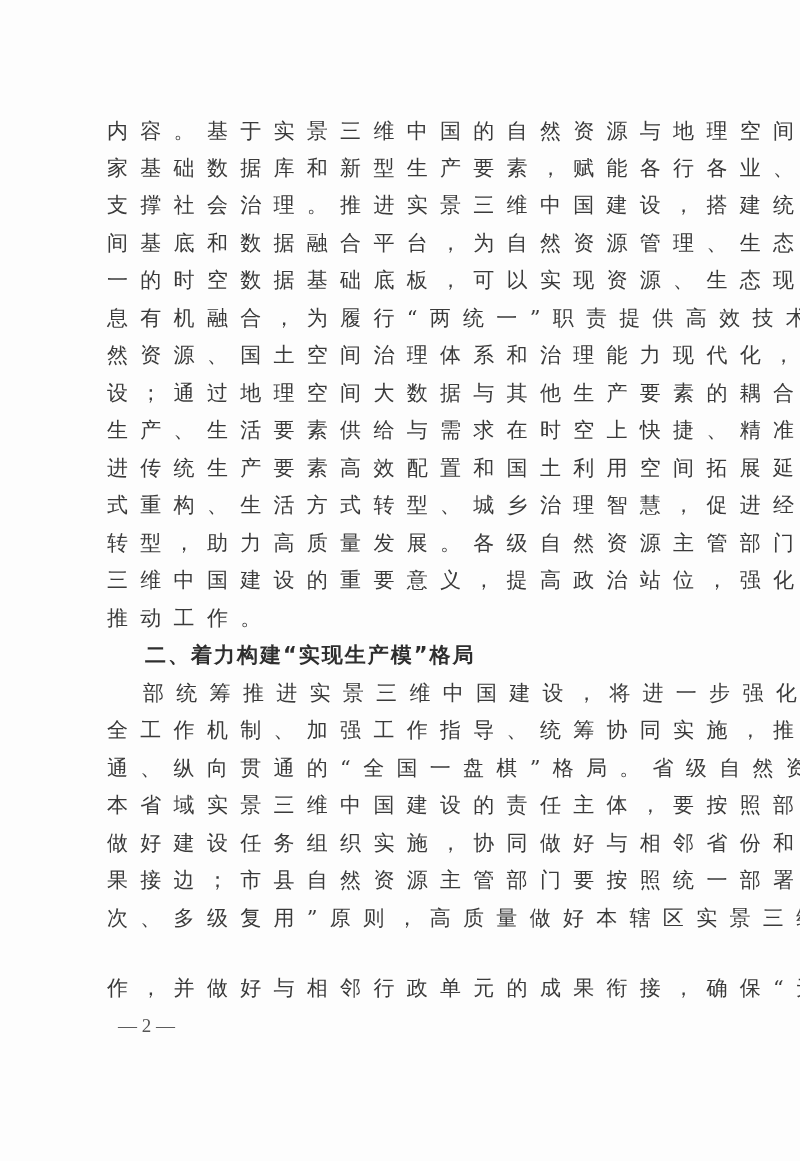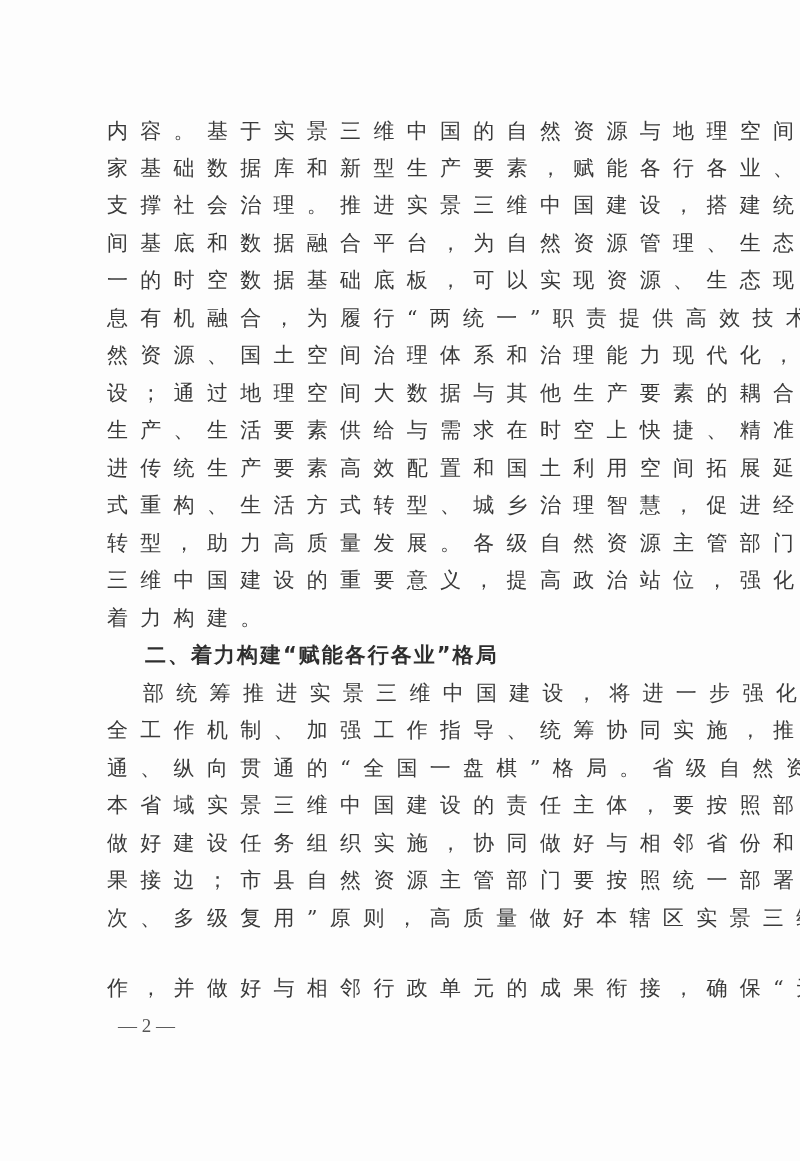--- a/index.html
+++ b/index.html
@@ -68,23 +68,23 @@
   <div class="line" style="top:228px">间基底和数据融合平台，为自然资源管理、生态文明建设提供统</div>
   <div class="line" style="top:265px">一的时空数据基础底板，可以实现资源、生态现状信息与管理信</div>
   <div class="line" style="top:303px">息有机融合，为履行“两统一”职责提供高效技术支撑，促进自</div>
   <div class="line" style="top:340px">然资源、国土空间治理体系和治理能力现代化，助力美丽中国建</div>
   <div class="line" style="top:378px">设；通过地理空间大数据与其他生产要素的耦合协同，可以实现</div>
   <div class="line" style="top:415px">生产、生活要素供给与需求在时空上快捷、精准、智能匹配，促</div>
   <div class="line" style="top:453px">进传统生产要素高效配置和国土利用空间拓展延伸，实现生产模</div>
   <div class="line" style="top:490px">式重构、生活方式转型、城乡治理智慧，促进经济社会绿色低碳</div>
   <div class="line" style="top:528px">转型，助力高质量发展。各级自然资源主管部门要充分认识实景</div>
   <div class="line" style="top:565px">三维中国建设的重要意义，提高政治站位，强化责任担当，务实</div>
-  <div class="line" style="top:603px">着力构建。</div>
+  <div class="line" style="top:603px">推动工作。</div>
 
-  <div class="heading" style="top:640px">二、着力构建“赋能各行各业”格局</div>
+  <div class="heading" style="top:640px">二、着力构建“实现生产模”格局</div>
 
   <div class="line indent" style="top:678px">部统筹推进实景三维中国建设，将进一步强化顶层设计、健</div>
   <div class="line" style="top:715px">全工作机制、加强工作指导、统筹协同实施，推动形成横向打</div>
   <div class="line" style="top:753px">通、纵向贯通的“全国一盘棋”格局。省级自然资源主管部门是</div>
   <div class="line" style="top:790px">本省域实景三维中国建设的责任主体，要按照部统一部署，统筹</div>
   <div class="line" style="top:828px">做好建设任务组织实施，协同做好与相邻省份和所属地市之间成</div>
   <div class="line" style="top:865px">果接边；市县自然资源主管部门要按照统一部署，坚持“只测一</div>
   <div class="line" style="top:903px">次、多级复用”原则，高质量做好本辖区实景三维建设相应工</div>
   <div class="line" style="top:973px">作，并做好与相邻行政单元的成果衔接，确保“无缝衔接、浑然</div>
 

